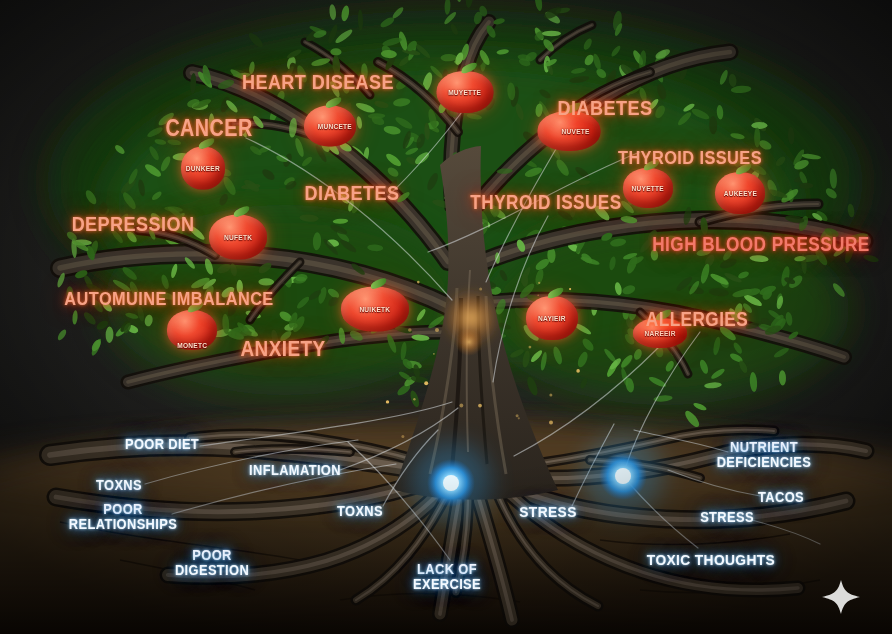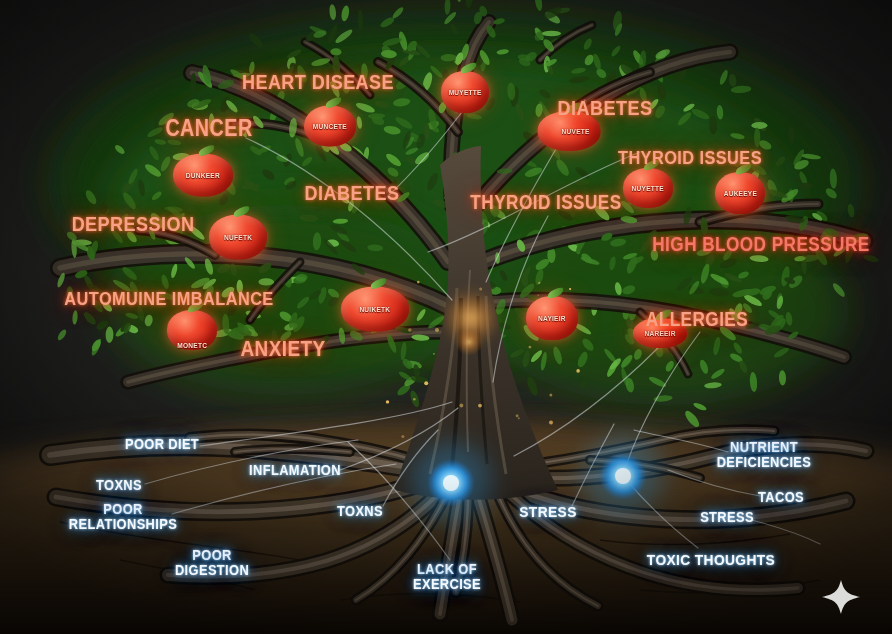--- a/index.html
+++ b/index.html
@@ -835,36 +835,36 @@
         <circle cx="451" cy="483" r="24" fill="url(#orbG)" opacity="1"></circle>
         <circle cx="451" cy="483" r="8" fill="#eaf9ff" opacity="1"></circle>
         <circle cx="623" cy="476" r="40" fill="#2d9ce4" opacity="0.32" filter="url(#b12)"></circle>
         <circle cx="623" cy="476" r="24" fill="url(#orbG)" opacity="1"></circle>
         <circle cx="623" cy="476" r="8" fill="#eaf9ff" opacity="1"></circle>
       </g>
   </svg>
 
   <div id="vignette"></div>
   <div id="apples">
-      <div class="apple" style="left: 330px; top: 126px; width: 52px; height: 41px;">
+      <div class="apple" style="left: 330px; top: 126px; width: 52px; height: 41px; justify-content: flex-end;">
         <div class="apple-stem"></div>
         <div class="apple-leaf"></div>
         <span class="apple-text">MUNCETE</span>
       </div>
-      <div class="apple" style="left: 203px; top: 175px; width: 60px; height: 43px;">
+      <div class="apple" style="left: 203px; top: 168px; width: 44px; height: 43px;">
         <div class="apple-stem"></div>
         <div class="apple-leaf"></div>
         <span class="apple-text">DUNKEER</span>
       </div>
       <div class="apple" style="left: 238px; top: 237px; width: 58px; height: 45px; text-align: right;">
         <div class="apple-stem"></div>
         <div class="apple-leaf"></div>
         <span class="apple-text">NUFETK</span>
       </div>
-      <div class="apple" style="left: 465px; top: 92px; width: 48px; height: 42px;">
+      <div class="apple" style="left: 465px; top: 92px; width: 57px; height: 42px;">
         <div class="apple-stem"></div>
         <div class="apple-leaf"></div>
         <span class="apple-text">MUYETTE</span>
       </div>
       <div class="apple" style="left: 569px; top: 131px; width: 50px; height: 40px; padding-left: 13px;">
         <div class="apple-stem"></div>
         <div class="apple-leaf"></div>
         <span class="apple-text">NUVETE</span>
       </div>
       <div class="apple" style="left: 648px; top: 188px; width: 50px; height: 40px;">

